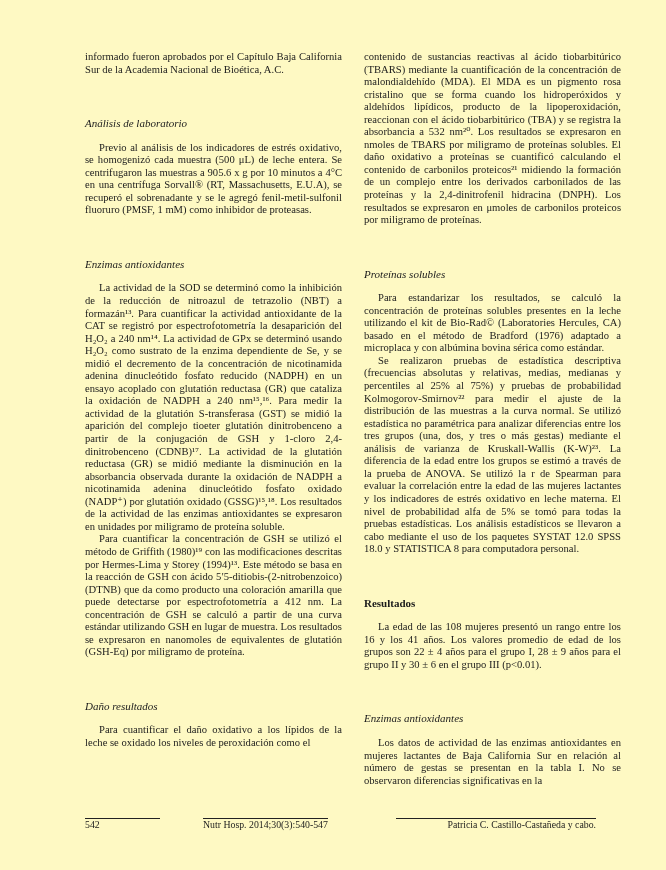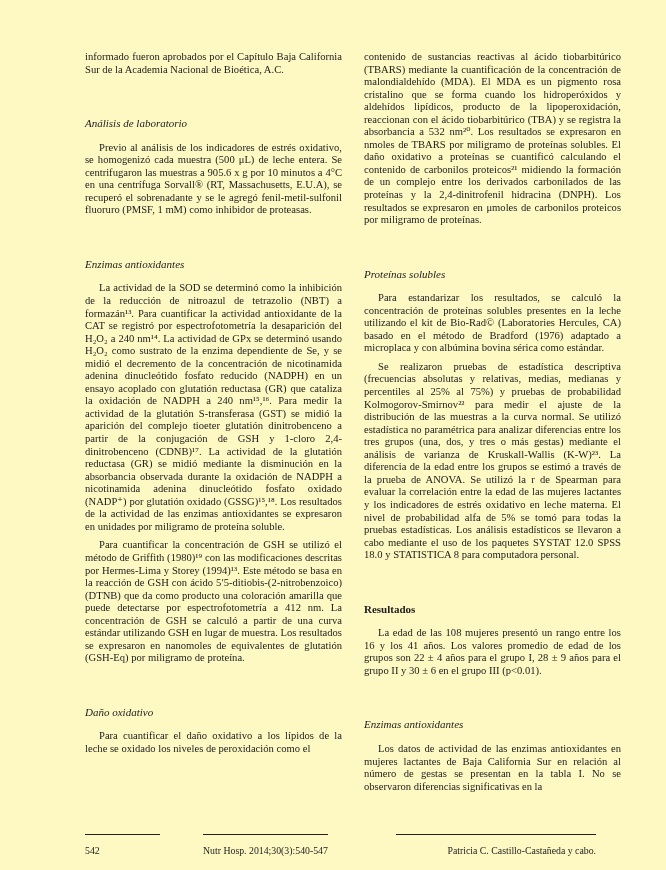--- a/index.html
+++ b/index.html
@@ -26,21 +26,20 @@
     flex: 0 0 257px;
   }
   .para {
     margin: 0;
     font-size: 10.6px;
     line-height: 12.55px;
     text-align: justify;
   }
   .indent {
     text-indent: 14px;
-    margin-top: 6px;
   }
   .heading {
     font-size: 11px;
     line-height: 12.55px;
     font-style: italic;
     font-weight: normal;
     margin: 41px 0 12px 0;
   }
   .heading.bold {
     font-style: normal;
@@ -50,43 +49,43 @@
     position: absolute;
     left: 0;
     top: 818px;
     width: 666px;
     height: 40px;
     font-size: 9.8px;
     line-height: 12px;
   }
   .footer-cell {
     position: absolute;
-    top: 16px;
+    top: 0;
     border-top: 1px solid #222222;
-    padding-top: 10px;
+    padding-top: 0;
     white-space: nowrap;
   }
   .f-left   { left: 85px;  width: 75px;  text-align: left; }
   .f-center { left: 203px; min-width: 124px; text-align: center; }
   .f-right  { left: 396px; width: 200px; text-align: right; }
 </style>
 </head>
 <body>
 
 <div class="page">
   <div class="columns">
 
     <div class="col">
       <p class="para">informado fueron aprobados por el Capítulo Baja California Sur de la Academia Nacional de Bioética, A.C.</p>
       <h3 class="heading">Análisis de laboratorio</h3>
       <p class="para indent">Previo al análisis de los indicadores de estrés oxidativo, se homogenizó cada muestra (500 μL) de leche entera. Se centrifugaron las muestras a 905.6 x g por 10 minutos a 4°C en una centrífuga Sorvall® (RT, Massachusetts, E.U.A), se recuperó el sobrenadante y se le agregó fenil-metil-sulfonil fluoruro (PMSF, 1 mM) como inhibidor de proteasas.</p>
       <h3 class="heading">Enzimas antioxidantes</h3>
       <p class="para indent">La actividad de la SOD se determinó como la inhibición de la reducción de nitroazul de tetrazolio (NBT) a formazán¹³. Para cuantificar la actividad antioxidante de la CAT se registró por espectrofotometría la desaparición del H₂O₂ a 240 nm¹⁴. La actividad de GPx se determinó usando H₂O₂ como sustrato de la enzima dependiente de Se, y se midió el decremento de la concentración de nicotinamida adenina dinucleótido fosfato reducido (NADPH) en un ensayo acoplado con glutatión reductasa (GR) que cataliza la oxidación de NADPH a 240 nm¹⁵,¹⁶. Para medir la actividad de la glutatión S-transferasa (GST) se midió la aparición del complejo tioeter glutatión dinitrobenceno a partir de la conjugación de GSH y 1-cloro 2,4-dinitrobenceno (CDNB)¹⁷. La actividad de la glutatión reductasa (GR) se midió mediante la disminución en la absorbancia observada durante la oxidación de NADPH a nicotinamida adenina dinucleótido fosfato oxidado (NADP⁺) por glutatión oxidado (GSSG)¹⁵,¹⁸. Los resultados de la actividad de las enzimas antioxidantes se expresaron en unidades por miligramo de proteína soluble.</p>
       <p class="para indent">Para cuantificar la concentración de GSH se utilizó el método de Griffith (1980)¹⁹ con las modificaciones descritas por Hermes-Lima y Storey (1994)¹³. Este método se basa en la reacción de GSH con ácido 5′5-ditiobis-(2-nitrobenzoico) (DTNB) que da como producto una coloración amarilla que puede detectarse por espectrofotometría a 412 nm. La concentración de GSH se calculó a partir de una curva estándar utilizando GSH en lugar de muestra. Los resultados se expresaron en nanomoles de equivalentes de glutatión (GSH-Eq) por miligramo de proteína.</p>
-      <h3 class="heading">Daño oxidativo</h3>
+      <h3 class="heading">Daño resultados</h3>
       <p class="para indent">Para cuantificar el daño oxidativo a los lípidos de la leche se oxidado los niveles de peroxidación como el</p>
     </div>
 
     <div class="col">
       <p class="para">contenido de sustancias reactivas al ácido tiobarbitúrico (TBARS) mediante la cuantificación de la concentración de malondialdehído (MDA). El MDA es un pigmento rosa cristalino que se forma cuando los hidroperóxidos y aldehídos lipídicos, producto de la lipoperoxidación, reaccionan con el ácido tiobarbitúrico (TBA) y se registra la absorbancia a 532 nm²⁰. Los resultados se expresaron en nmoles de TBARS por miligramo de proteínas solubles. El daño oxidativo a proteínas se cuantificó calculando el contenido de carbonilos proteicos²¹ midiendo la formación de un complejo entre los derivados carbonilados de las proteínas y la 2,4-dinitrofenil hidracina (DNPH). Los resultados se expresaron en μmoles de carbonilos proteicos por miligramo de proteínas.</p>
       <h3 class="heading">Proteínas solubles</h3>
       <p class="para indent">Para estandarizar los resultados, se calculó la concentración de proteínas solubles presentes en la leche utilizando el kit de Bio-Rad© (Laboratories Hercules, CA) basado en el método de Bradford (1976) adaptado a microplaca y con albúmina bovina sérica como estándar.</p>
       <p class="para indent">Se realizaron pruebas de estadística descriptiva (frecuencias absolutas y relativas, medias, medianas y percentiles al 25% al 75%) y pruebas de probabilidad Kolmogorov-Smirnov²² para medir el ajuste de la distribución de las muestras a la curva normal. Se utilizó estadística no paramétrica para analizar diferencias entre los tres grupos (una, dos, y tres o más gestas) mediante el análisis de varianza de Kruskall-Wallis (K-W)²³. La diferencia de la edad entre los grupos se estimó a través de la prueba de ANOVA. Se utilizó la r de Spearman para evaluar la correlación entre la edad de las mujeres lactantes y los indicadores de estrés oxidativo en leche materna. El nivel de probabilidad alfa de 5% se tomó para todas la pruebas estadísticas. Los análisis estadísticos se llevaron a cabo mediante el uso de los paquetes SYSTAT 12.0 SPSS 18.0 y STATISTICA 8 para computadora personal.</p>
       <h3 class="heading bold">Resultados</h3>
       <p class="para indent">La edad de las 108 mujeres presentó un rango entre los 16 y los 41 años. Los valores promedio de edad de los grupos son 22 ± 4 años para el grupo I, 28 ± 9 años para el grupo II y 30 ± 6 en el grupo III (p&lt;0.01).</p>

